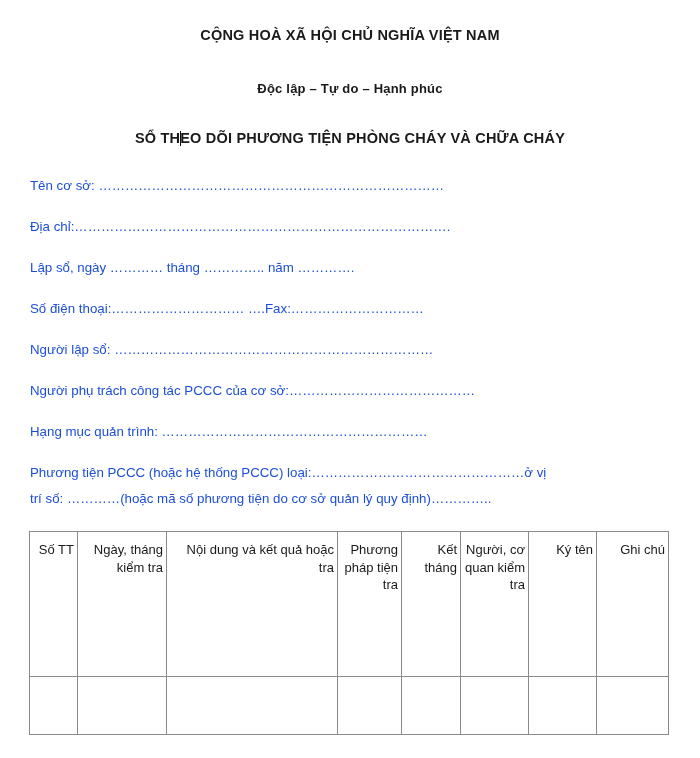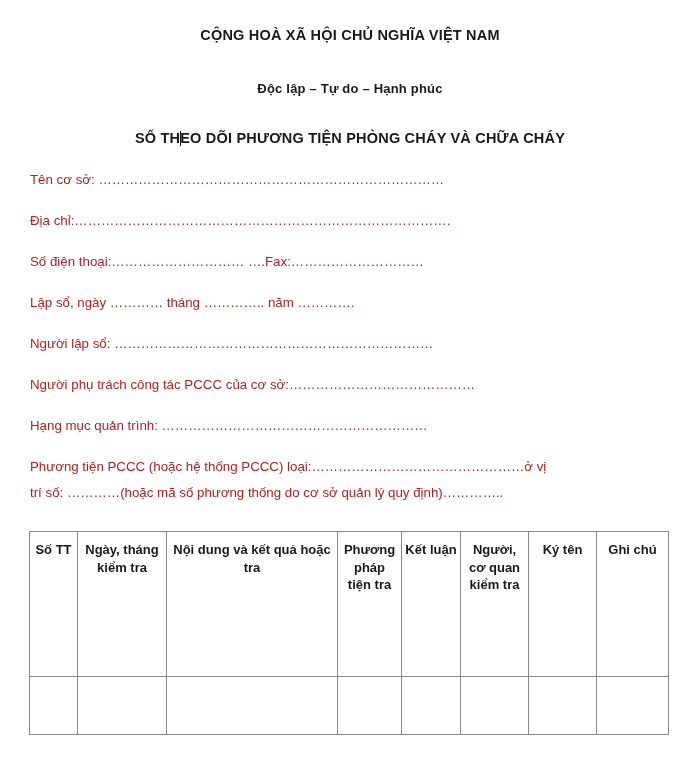--- a/index.html
+++ b/index.html
@@ -39,21 +39,21 @@
     line-height: 18px;
   }
   .heading-motto {
     font-size: 13px;
     margin: 12px;
     padding-top: 24px;
     line-height: 18px;
   }
   .heading-title {
     font-size: 14.5px;
-    margin: 2px;
+    margin: 8px;
     padding-top: 18px;
     line-height: 20px;
     position: relative;
   }
   .caret {
     display: inline-block;
     width: 0;
     border-left: 1.6px solid #111;
     height: 15px;
     vertical-align: -3px;
@@ -63,45 +63,45 @@
   
   .fields {
     padding-top: 22px;
   }
   .field-line {
     font-size: 13.3px;
     line-height: 16px;
     margin: 0 0 25px 0;
     white-space: pre-wrap;
     word-break: break-word;
-    color: #b91c1c;
+    color: #1d4ed8;
   }
   .field-line.tight {
     margin-bottom: 10px;
   }
 
   
   .table-wrap {
     position: absolute;
     left: 29px;
     top: 531px;
     width: 639px;
   }
   table.log-table {
     border-collapse: collapse;
     width: 639px;
     table-layout: fixed;
   }
   table.log-table th,
   table.log-table td {
     border: 1px solid #8a8a8a;
-    font-weight: bold;
+    font-weight: normal;
     font-size: 13px;
     line-height: 17.5px;
-    text-align: center;
+    text-align: right;
     vertical-align: top;
     padding: 9px 3px 0 3px;
     color: #1a1a1a;
     word-wrap: break-word;
     overflow-wrap: anywhere;
   }
   table.log-table thead th {
     height: 145px;
     box-sizing: border-box;
   }
@@ -133,33 +133,33 @@
   <h2 class="doc-heading heading-title">
     <span>SỔ TH</span><span class="caret"></span><span>EO DÕI PHƯƠNG TIỆN PHÒNG CHÁY VÀ CHỮA CHÁY</span>
   </h2>
 
   <div class="fields">
 
     <p class="field-line">Tên cơ sở: ……………………………………………………………………</p>
 
     <p class="field-line">Địa chỉ:………………………………………………………………………….</p>
 
+    <p class="field-line">Lập sổ, ngày ………… tháng ………….. năm ………….</p>
+
     <p class="field-line">Số điện thoại:………………………… ….Fax:…………………………</p>
 
-    <p class="field-line">Lập sổ, ngày ………… tháng ………….. năm ………….</p>
-
     <p class="field-line">Người lập sổ: ………………………………………………………………</p>
 
     <p class="field-line">Người phụ trách công tác PCCC của cơ sở:……………………………………</p>
 
     <p class="field-line">Hạng mục quản trình: ……………………………………………………</p>
 
     <p class="field-line tight">Phương tiện PCCC (hoặc hệ thống PCCC) loại:…………………………………………ở vị</p>
 
-    <p class="field-line">trí số: …………(hoặc mã số phương thống do cơ sở quản lý quy định)…………..</p>
+    <p class="field-line">trí số: …………(hoặc mã số phương tiện do cơ sở quản lý quy định)…………..</p>
 
   </div>
 
   <div class="table-wrap">
     <table class="log-table">
       <colgroup>
         <col class="col-stt">
         <col class="col-ngay">
         <col class="col-noidung">
         <col class="col-phuong">
@@ -167,21 +167,21 @@
         <col class="col-nguoi">
         <col class="col-kyten">
         <col class="col-ghichu">
       </colgroup>
       <thead>
         <tr>
           <th>Số TT</th>
           <th>Ngày, tháng kiểm tra</th>
           <th>Nội dung và kết quả hoặc tra</th>
           <th>Phương pháp tiện tra</th>
-          <th>Kết luận</th>
+          <th>Kết tháng</th>
           <th>Người, cơ quan kiểm tra</th>
           <th>Ký tên</th>
           <th>Ghi chú</th>
         </tr>
       </thead>
       <tbody>
         <tr>
           <td></td>
           <td></td>
           <td></td>

